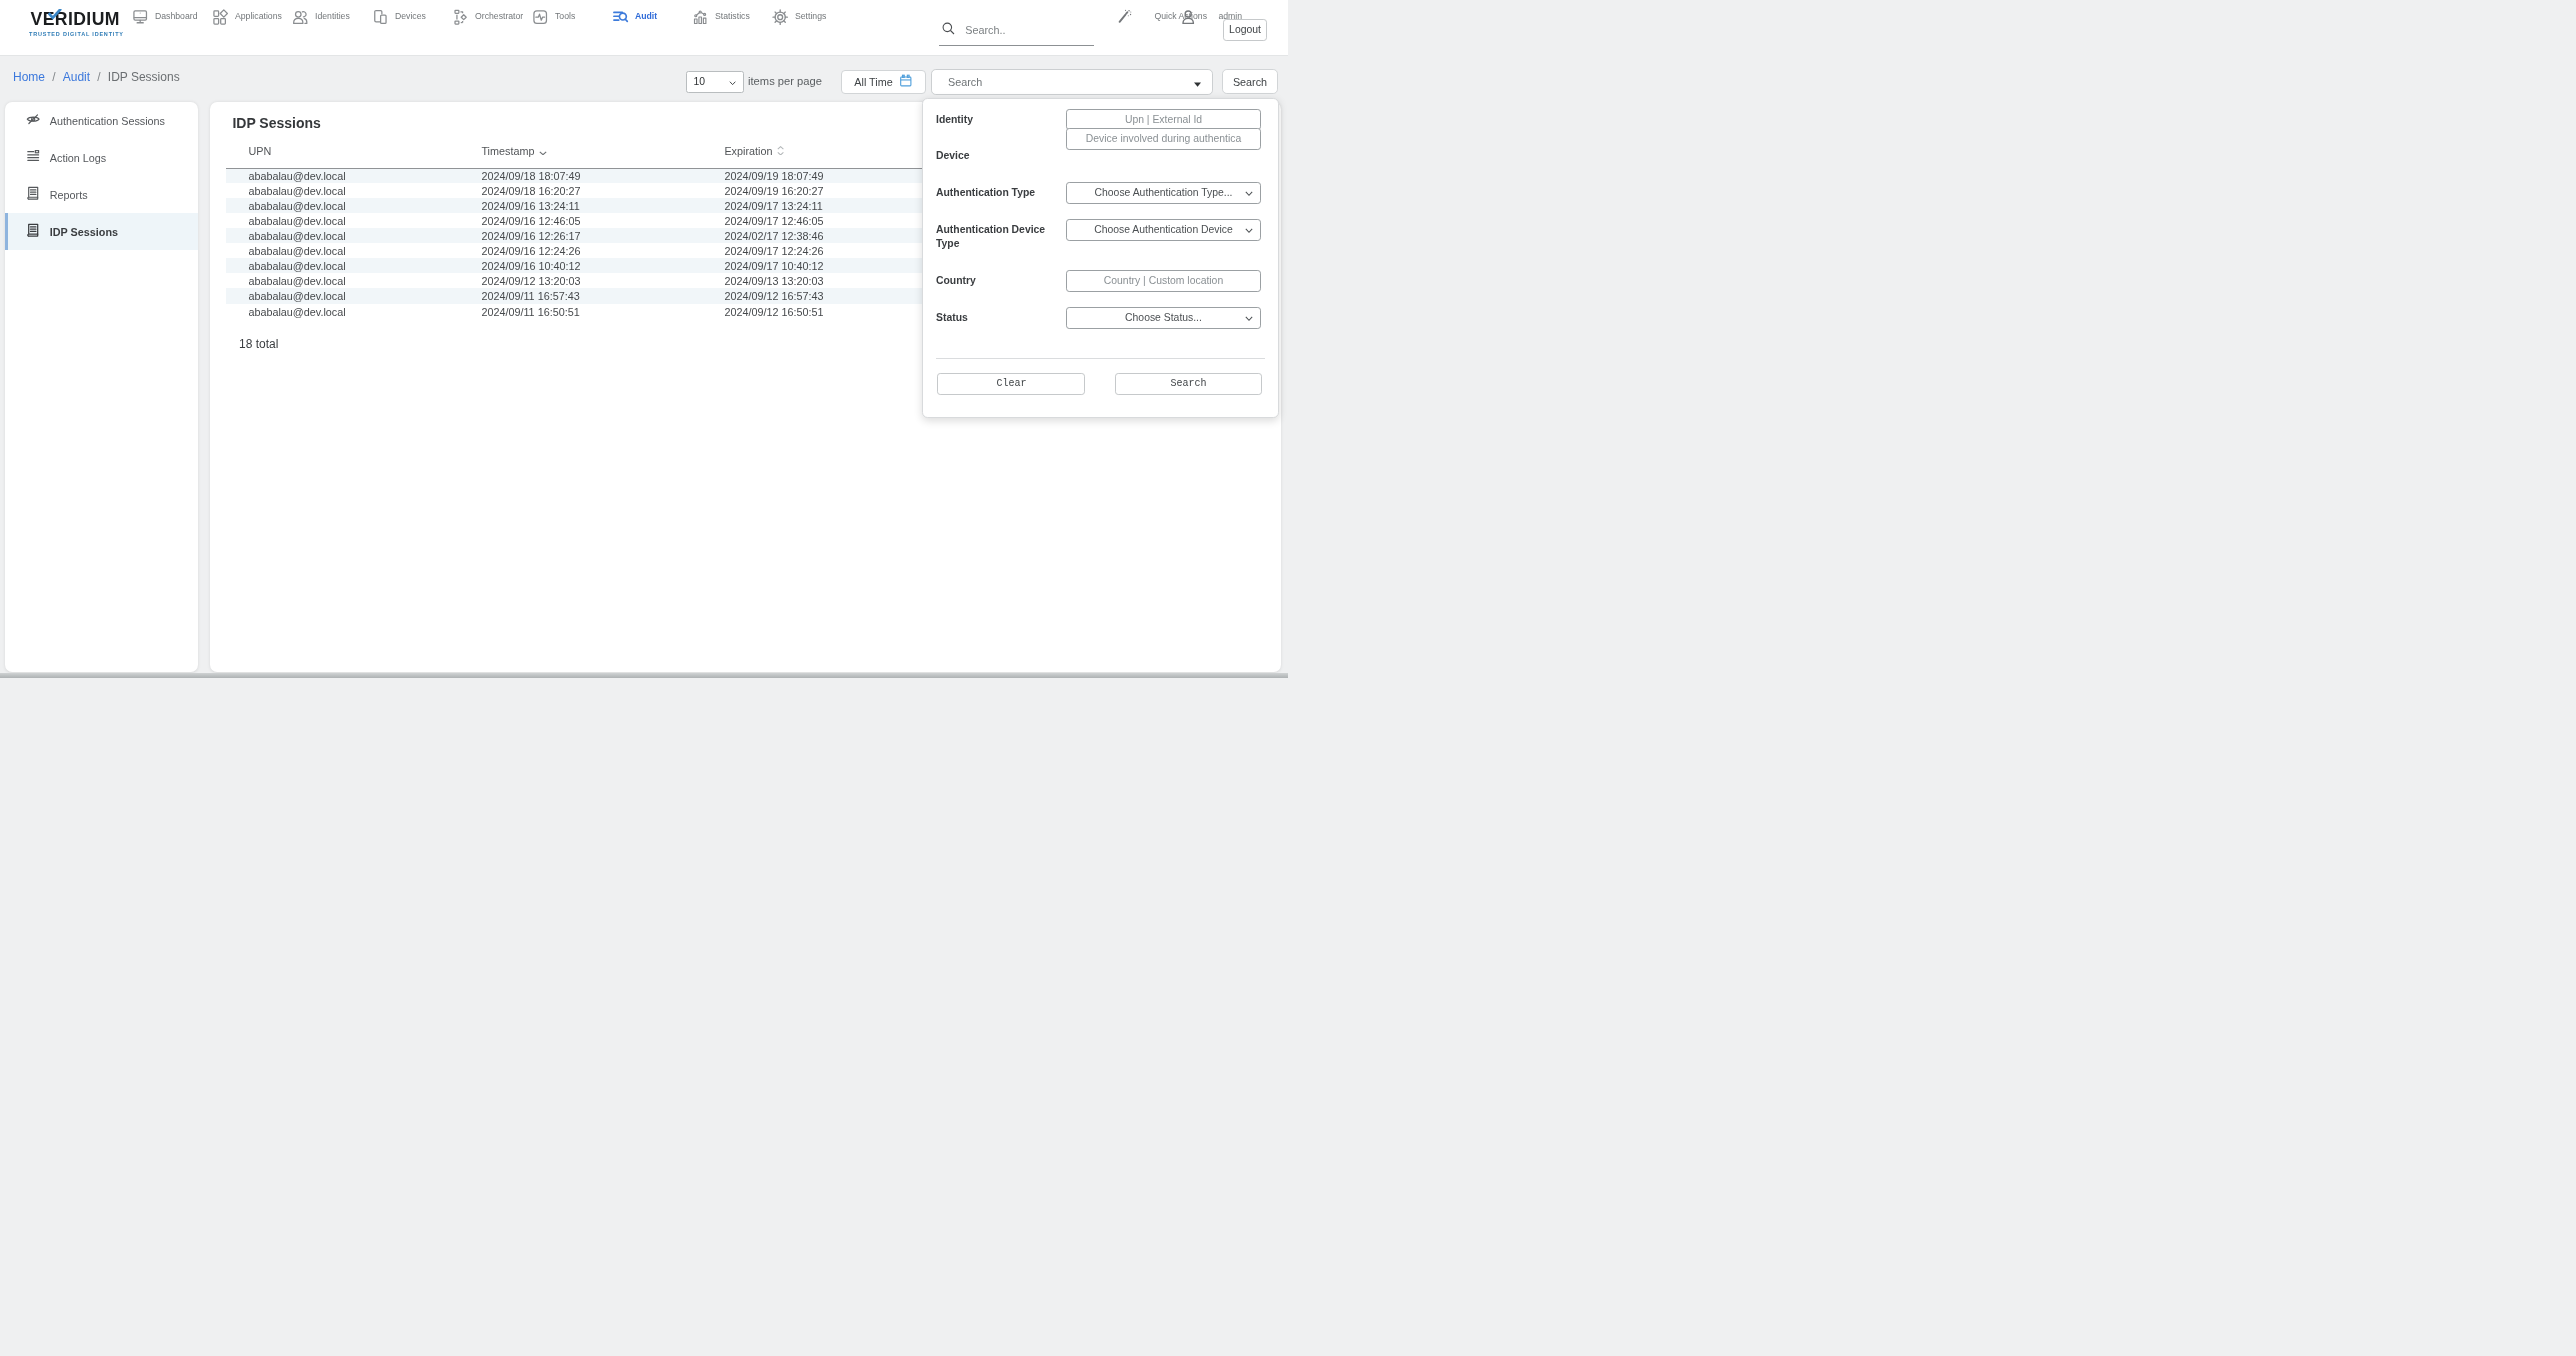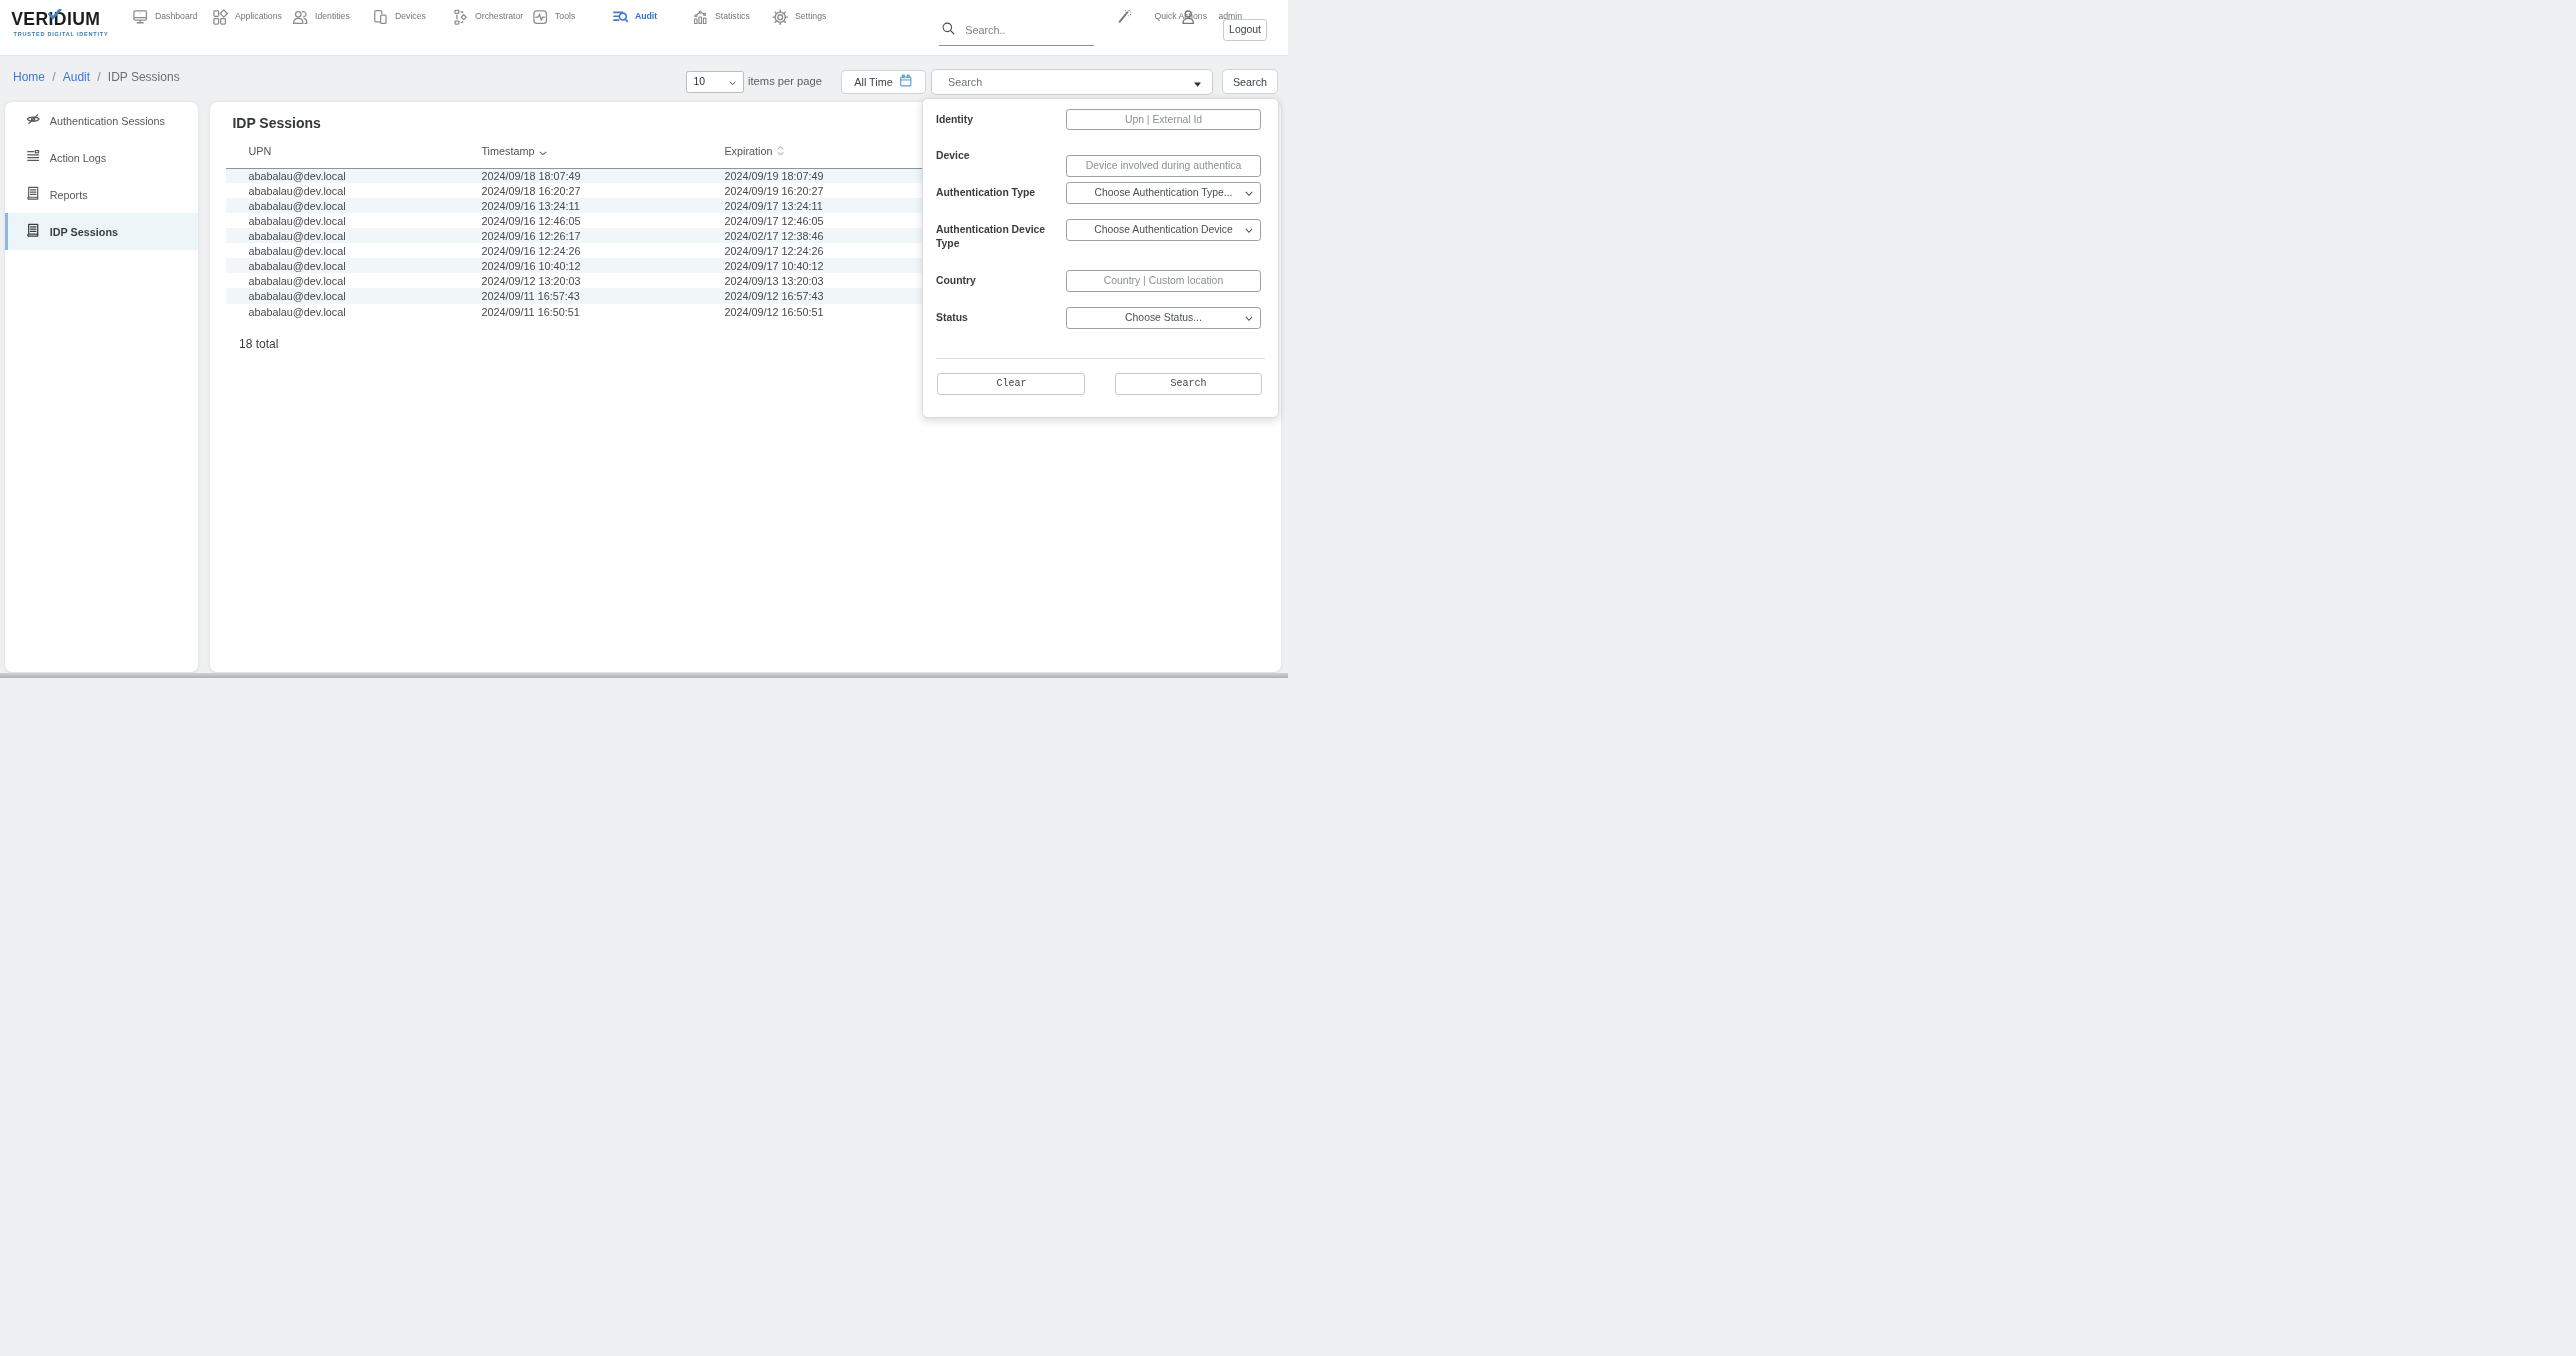--- a/index.html
+++ b/index.html
@@ -1,21 +1,21 @@
 <!DOCTYPE html>
 <html style="font-size:13px"><head>
 <meta charset="utf-8">
 <style>
   * { margin:0; padding:0; box-sizing:border-box; }
   html,body { font-family:"Liberation Sans", sans-serif; }
   body { width:1288px; height:678px; position:relative; overflow:hidden; background:#eff0f1; }
 
   
   .topbar { position:absolute; left:0; top:0; width:1288px; height:56px; background:#fff; border-bottom:0.8px solid #e3e5e6; z-index:5; }
-  .logo { position:absolute; left:11.2px; top:10.4px; width:128px; }
+  .logo { position:absolute; left:11.2px; top:10.4px; width:128px;text-align:center; }
   .logo-name { font-size:17.6px; font-weight:800; color:#1b1d1f; letter-spacing:0.4px; position:relative; line-height:19px; }
   .logo-check { position:absolute; left:37px; top:-5.6px; }
   .logo-tagline { font-size:5.5px; letter-spacing:0.8px; color:#2f7cb6; font-weight:700; margin-top:1.6px; margin-left:2.4px; }
   .mainnav { position:absolute; left:131px; top:6.4px; display:flex; }
   .nav-item { width:80px; display:flex; flex-direction:row; align-items:center; gap:5.6px; cursor:pointer; }
   .nav-icon { height:20px; display:flex; align-items:flex-end; justify-content:center; }
   .nav-label { font-size:8.7px; color:#73777a; }
   .nav-item.active .nav-label { color:#2f6bd8; font-weight:700; }
 
   .topsearch { position:absolute; left:939px; top:14.4px; width:155px; height:32px; border-bottom:1.6px solid #8c9093; display:flex; align-items:center; gap:8.8px; padding:0 2.4px; }
@@ -494,21 +494,21 @@
       </span>
     </div>
   </div>
 </main>
 
 <div class="filter-panel">
   <span class="f-label" style="top:13.6px">Identity</span>
   <span class="f-ctl" style="top:9.6px"><input class="f-input" placeholder="Upn | External Id" style=""></span>
 
   <span class="f-label" style="top:50px">Device</span>
-  <span class="f-ctl" style="top:56px"><input class="f-input" placeholder="Device involved during authentica" style=""></span>
+  <span class="f-ctl" style="top:29px"><input class="f-input" placeholder="Device involved during authentica" style=""></span>
 
   <span class="f-label" style="top:87px">Authentication Type</span>
   <span class="f-ctl" style="top:83px">
     <span class="f-select">
       <span>Choose Authentication Type...</span>
       <svg width="8" height="5.6" viewBox="0 0 10 7" fill="none">
           <polyline points="1,1 5,5.3 9,1" stroke="#4b4f52" stroke-width="1.3"></polyline>
         </svg>
     </span>
   </span>

